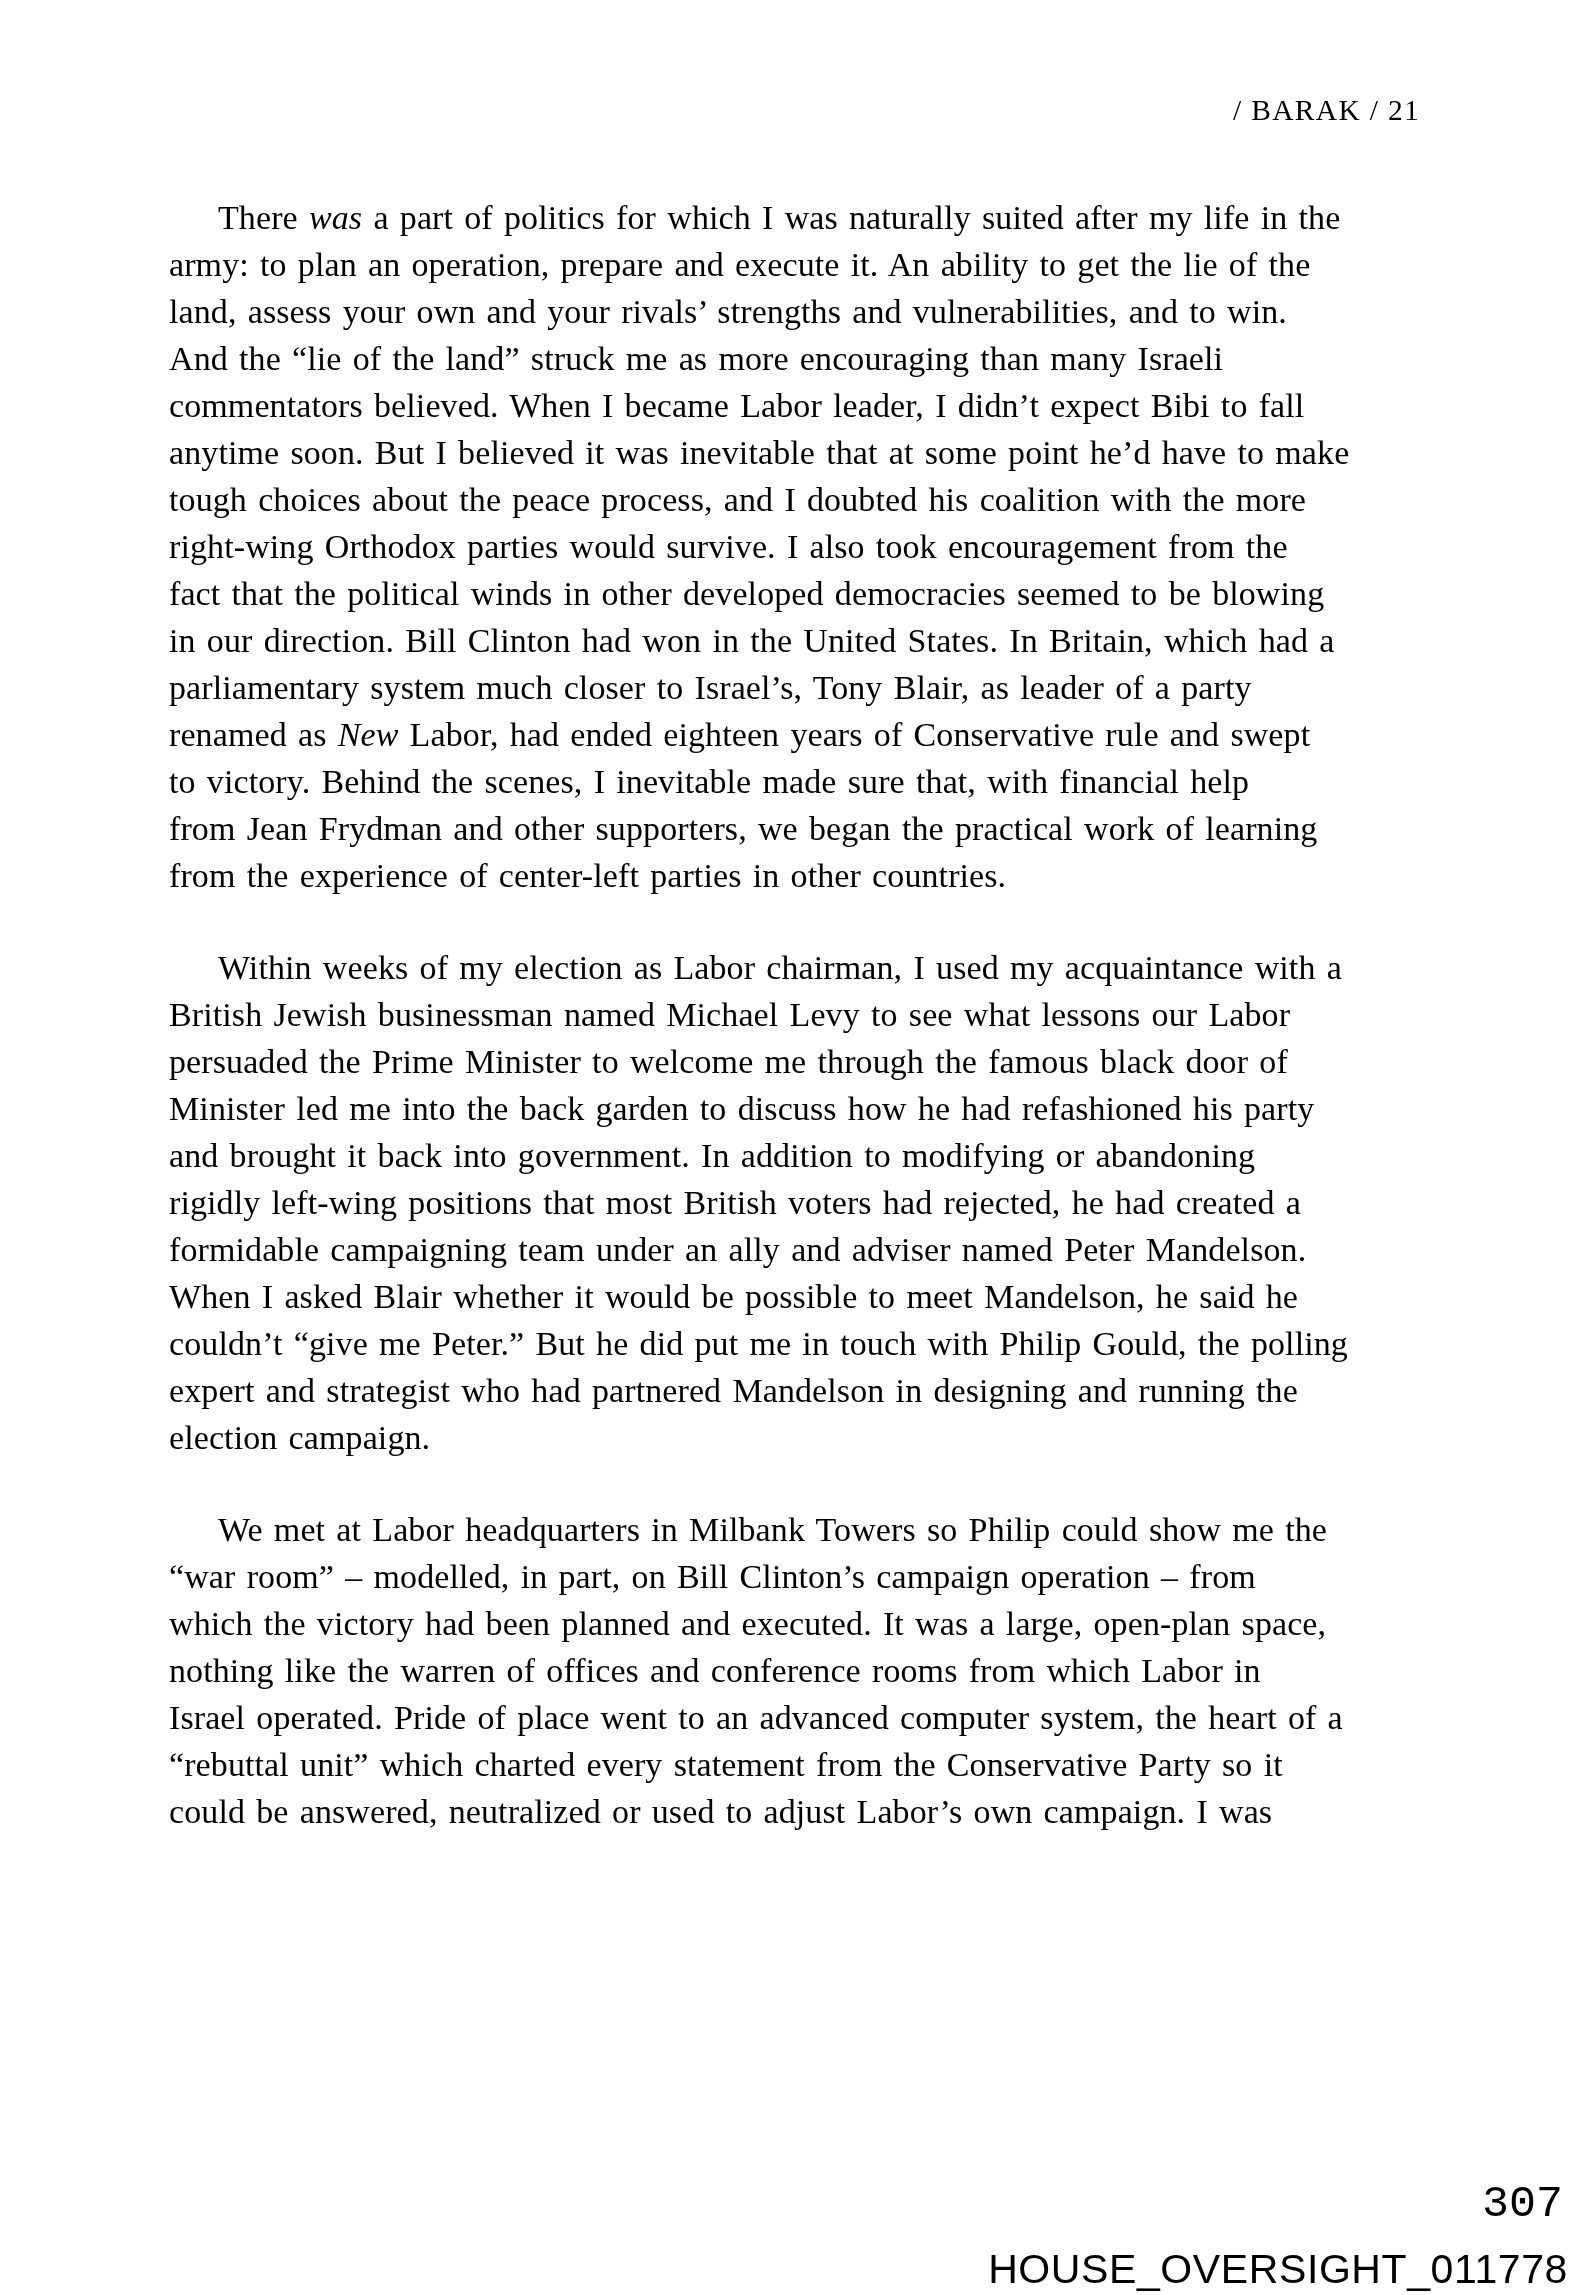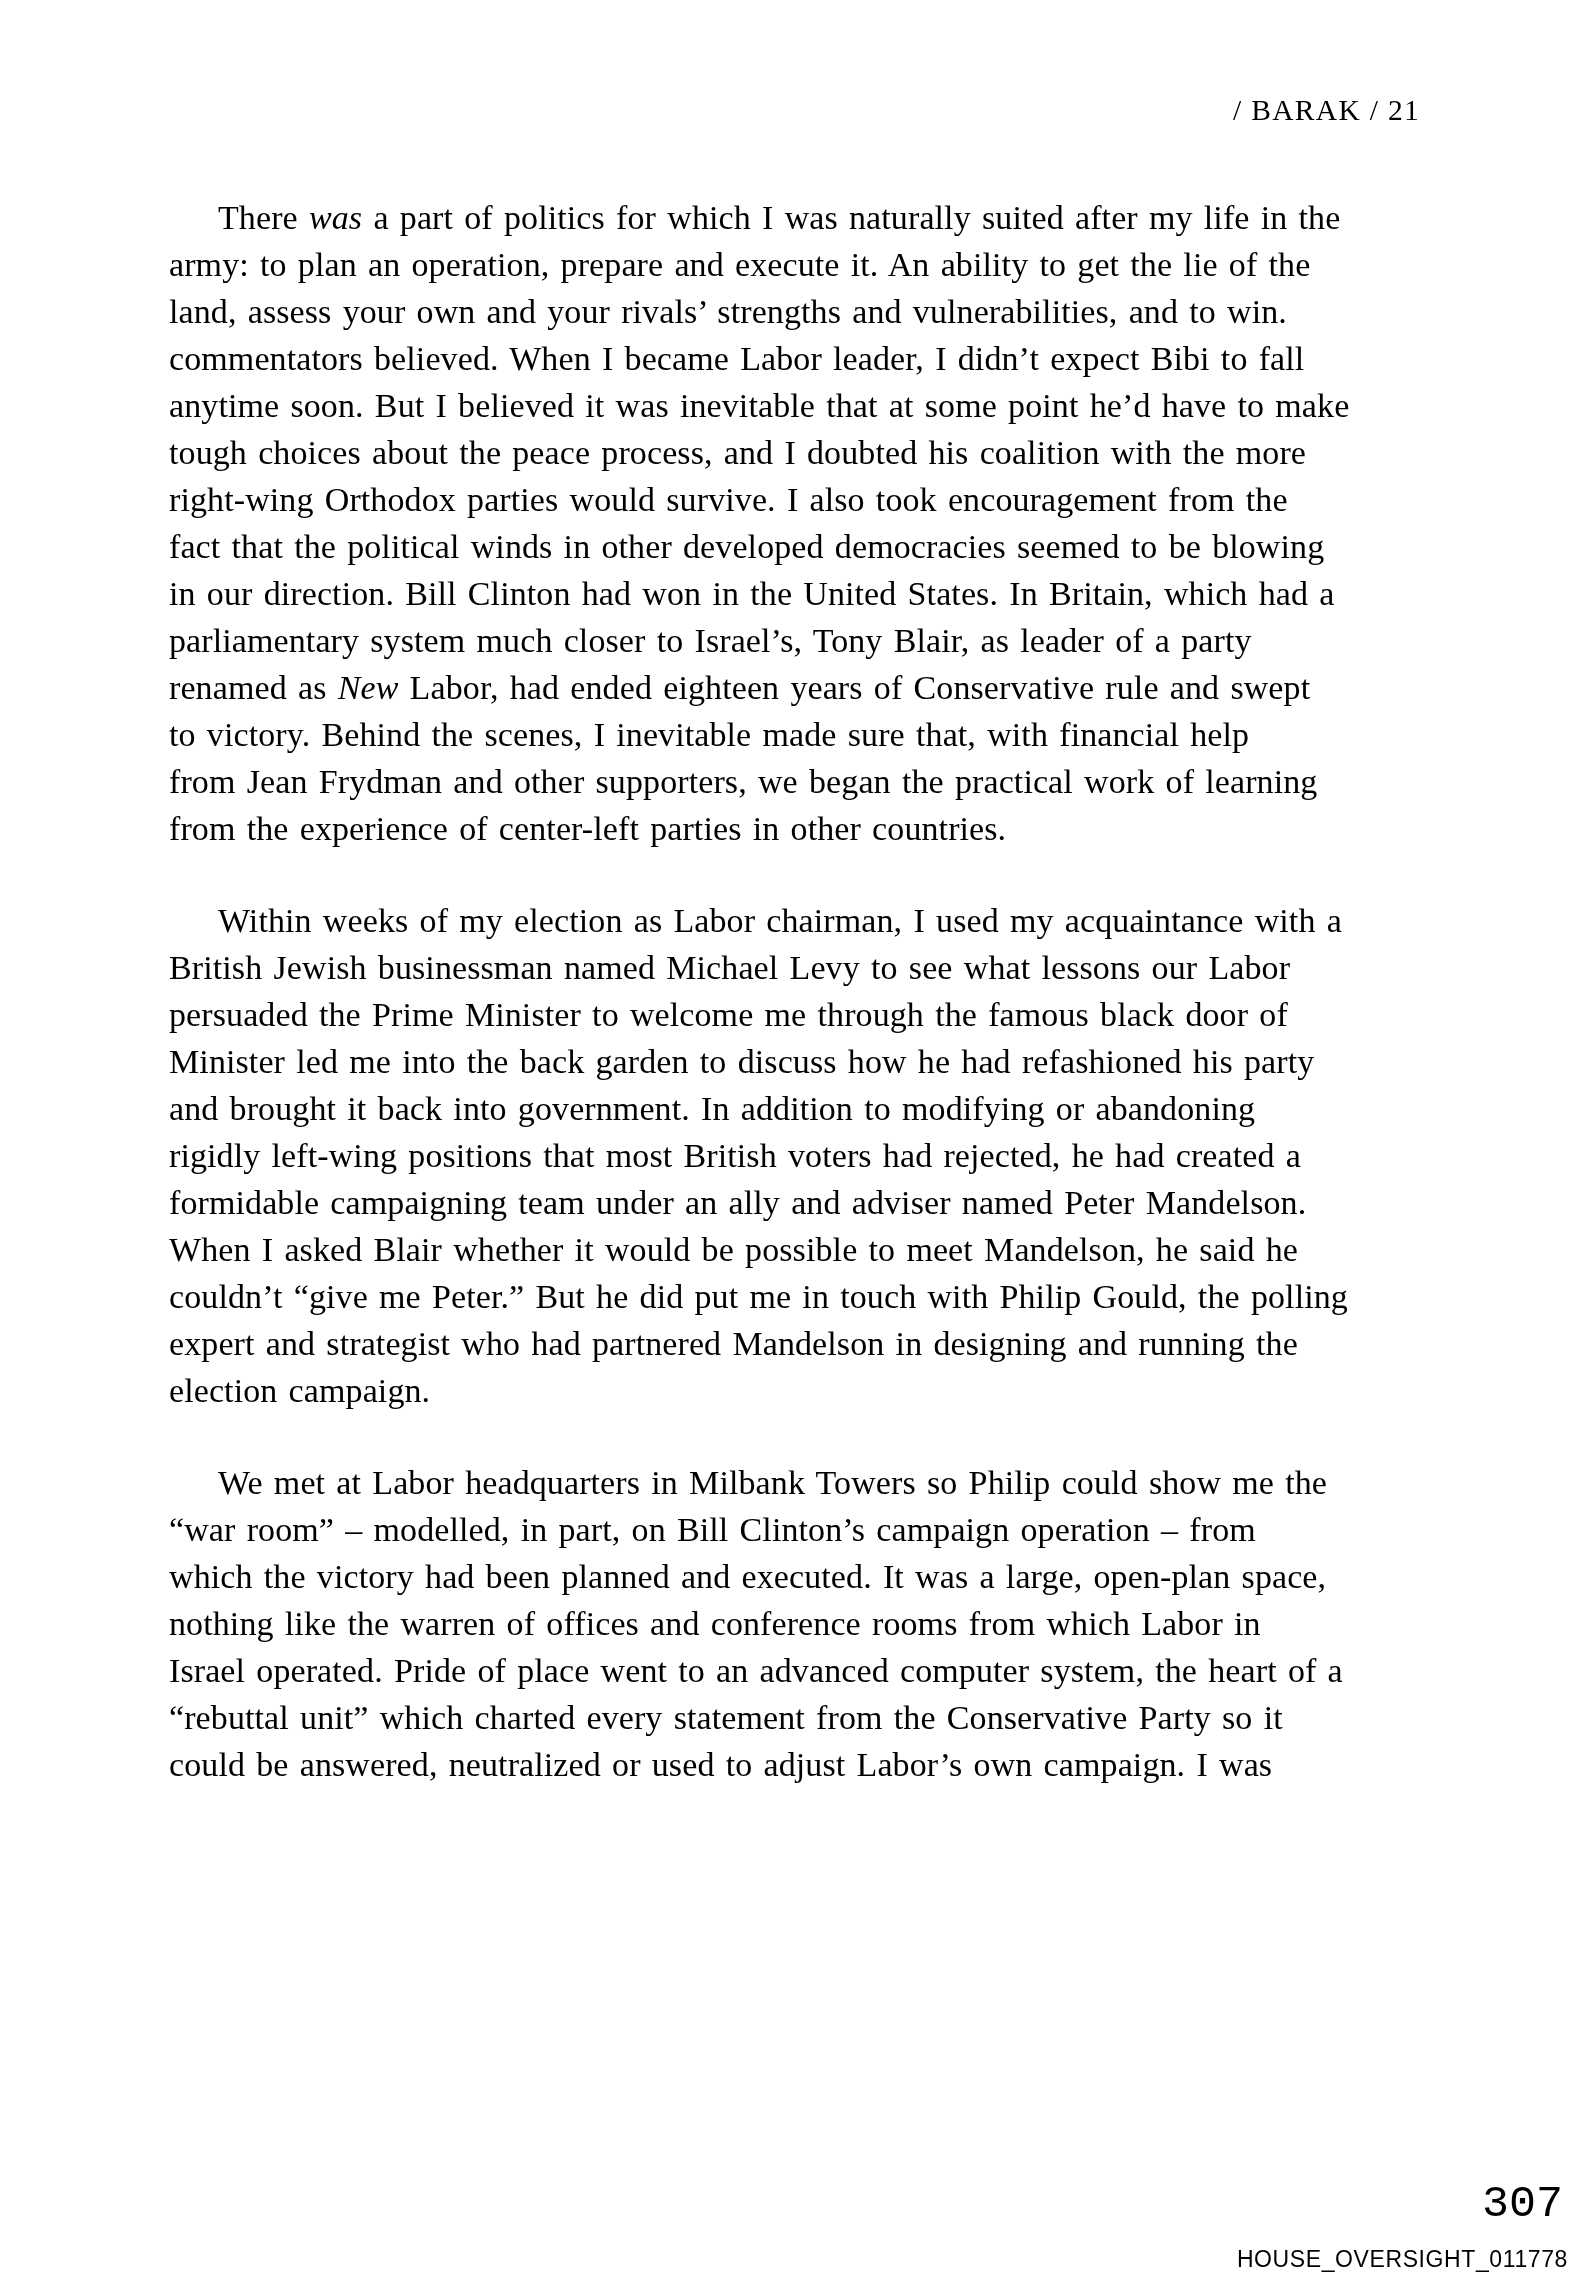--- a/index.html
+++ b/index.html
@@ -55,36 +55,37 @@
     right: 28px;
     font-family: Liberation Mono, monospace;
     font-size: 45px;
     white-space: nowrap;
   }
   .bates-stamp {
     position: absolute;
     top: 2246px;
     right: 23px;
     font-family: "Liberation Sans", "DejaVu Sans", sans-serif;
-    font-size: 23px;
+    font-size: 41px;
     letter-spacing: 0.6px;
     white-space: nowrap;
   }
 </style>
 </head>
 <body>
 
 <div class="page">
   <div class="running-header">/ BARAK / 21</div>
 
   <div class="body-text">
       <div class="paragraph">
         <div class="line">There <em>was</em> a part of politics for which I was naturally suited after my life in the</div>
         <div class="line">army: to plan an operation, prepare and execute it. An ability to get the lie of the</div>
         <div class="line">land, assess your own and your rivals’ strengths and vulnerabilities, and to win.</div>
+        <div class="line">And the “lie of the land” struck me as more encouraging than many Israeli</div>
         <div class="line">commentators believed. When I became Labor leader, I didn’t expect Bibi to fall</div>
         <div class="line">anytime soon. But I believed it was inevitable that at some point he’d have to make</div>
         <div class="line">tough choices about the peace process, and I doubted his coalition with the more</div>
         <div class="line">right-wing Orthodox parties would survive. I also took encouragement from the</div>
         <div class="line">fact that the political winds in other developed democracies seemed to be blowing</div>
         <div class="line">in our direction. Bill Clinton had won in the United States. In Britain, which had a</div>
         <div class="line">parliamentary system much closer to Israel’s, Tony Blair, as leader of a party</div>
         <div class="line">renamed as <em>New</em> Labor, had ended eighteen years of Conservative rule and swept</div>
         <div class="line">to victory. Behind the scenes, I inevitable made sure that, with financial help</div>
         <div class="line">from Jean Frydman and other supporters, we began the practical work of learning</div>

